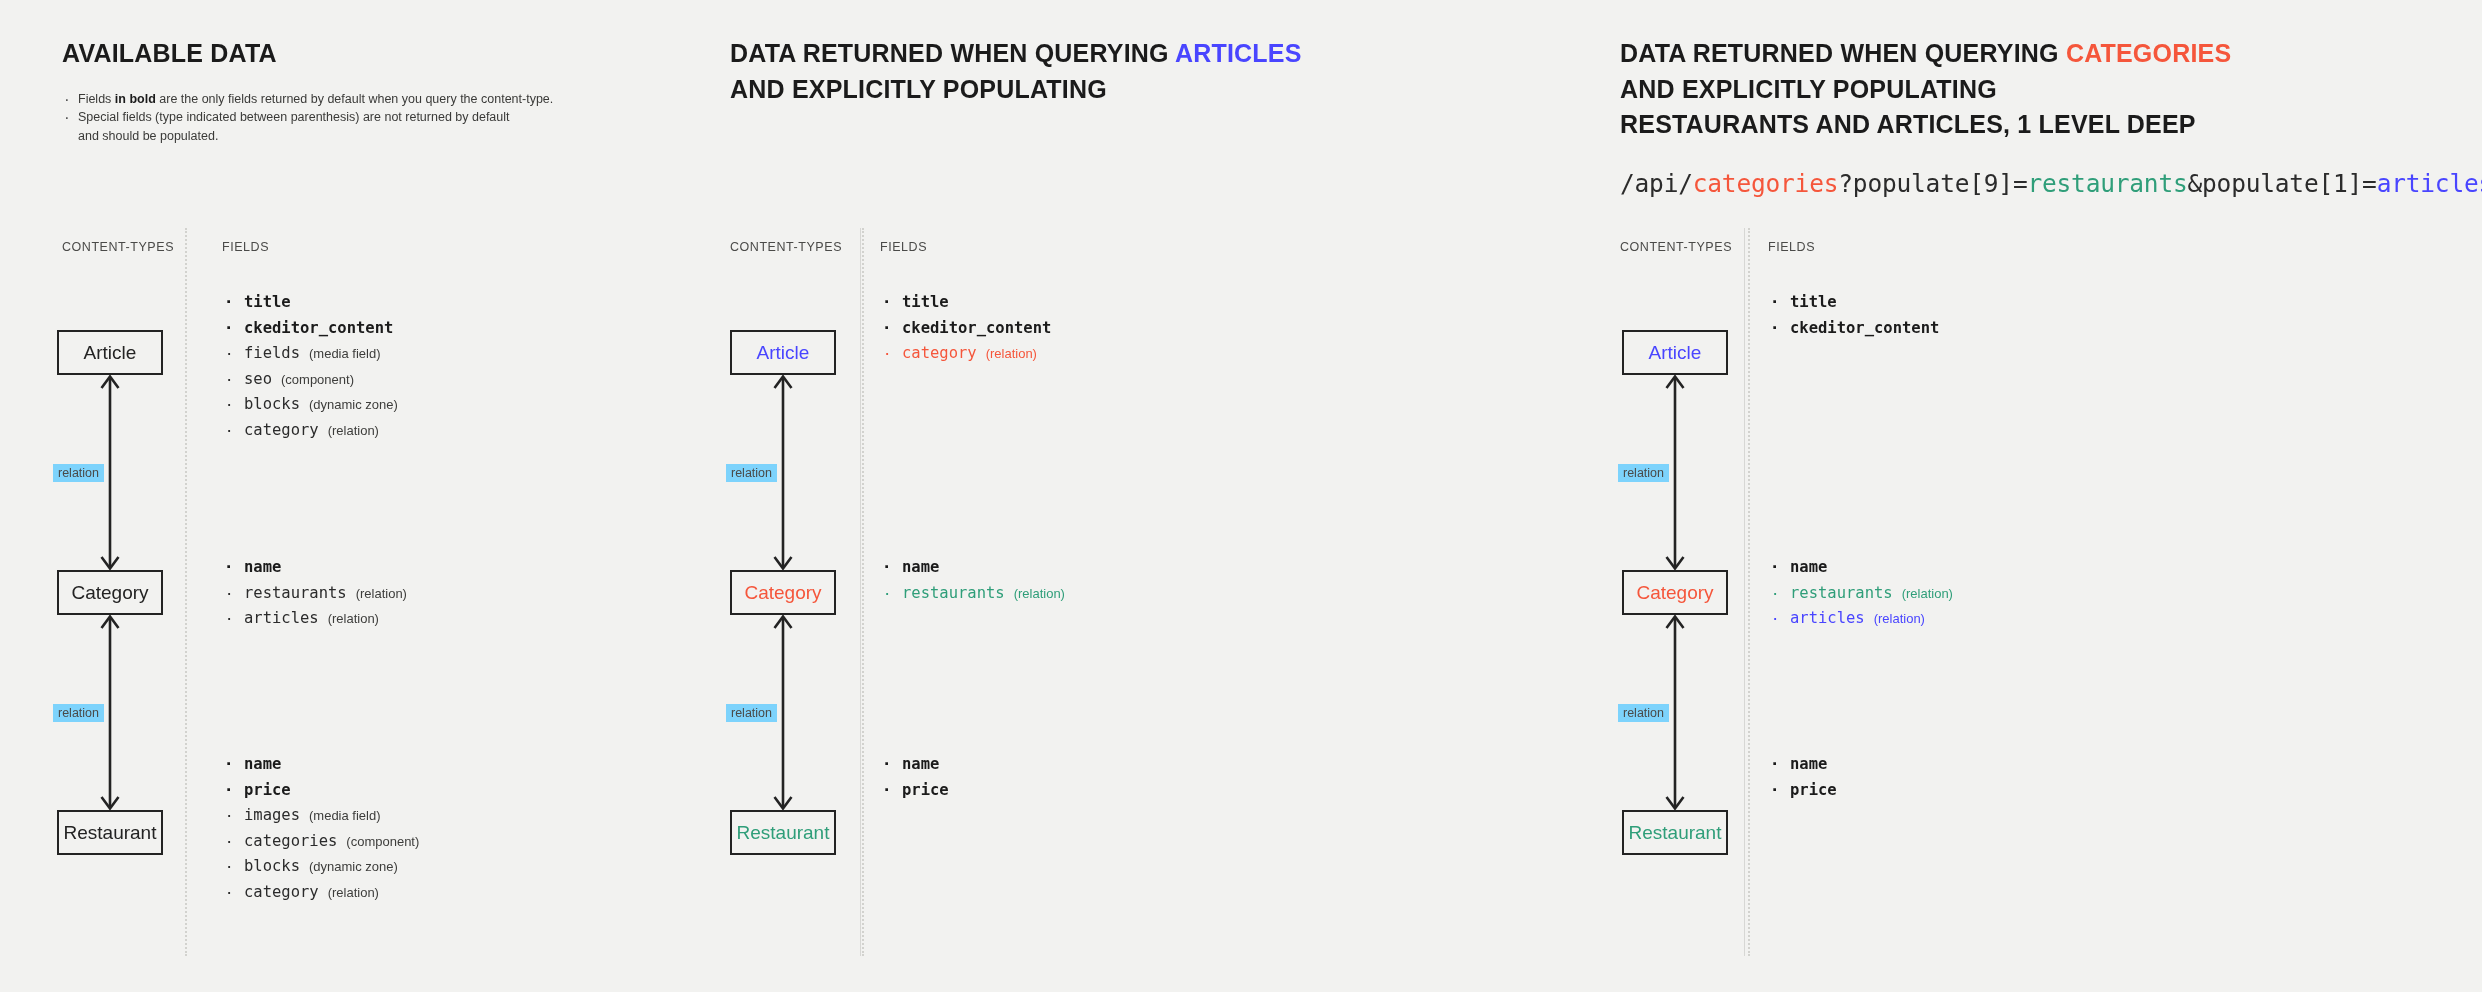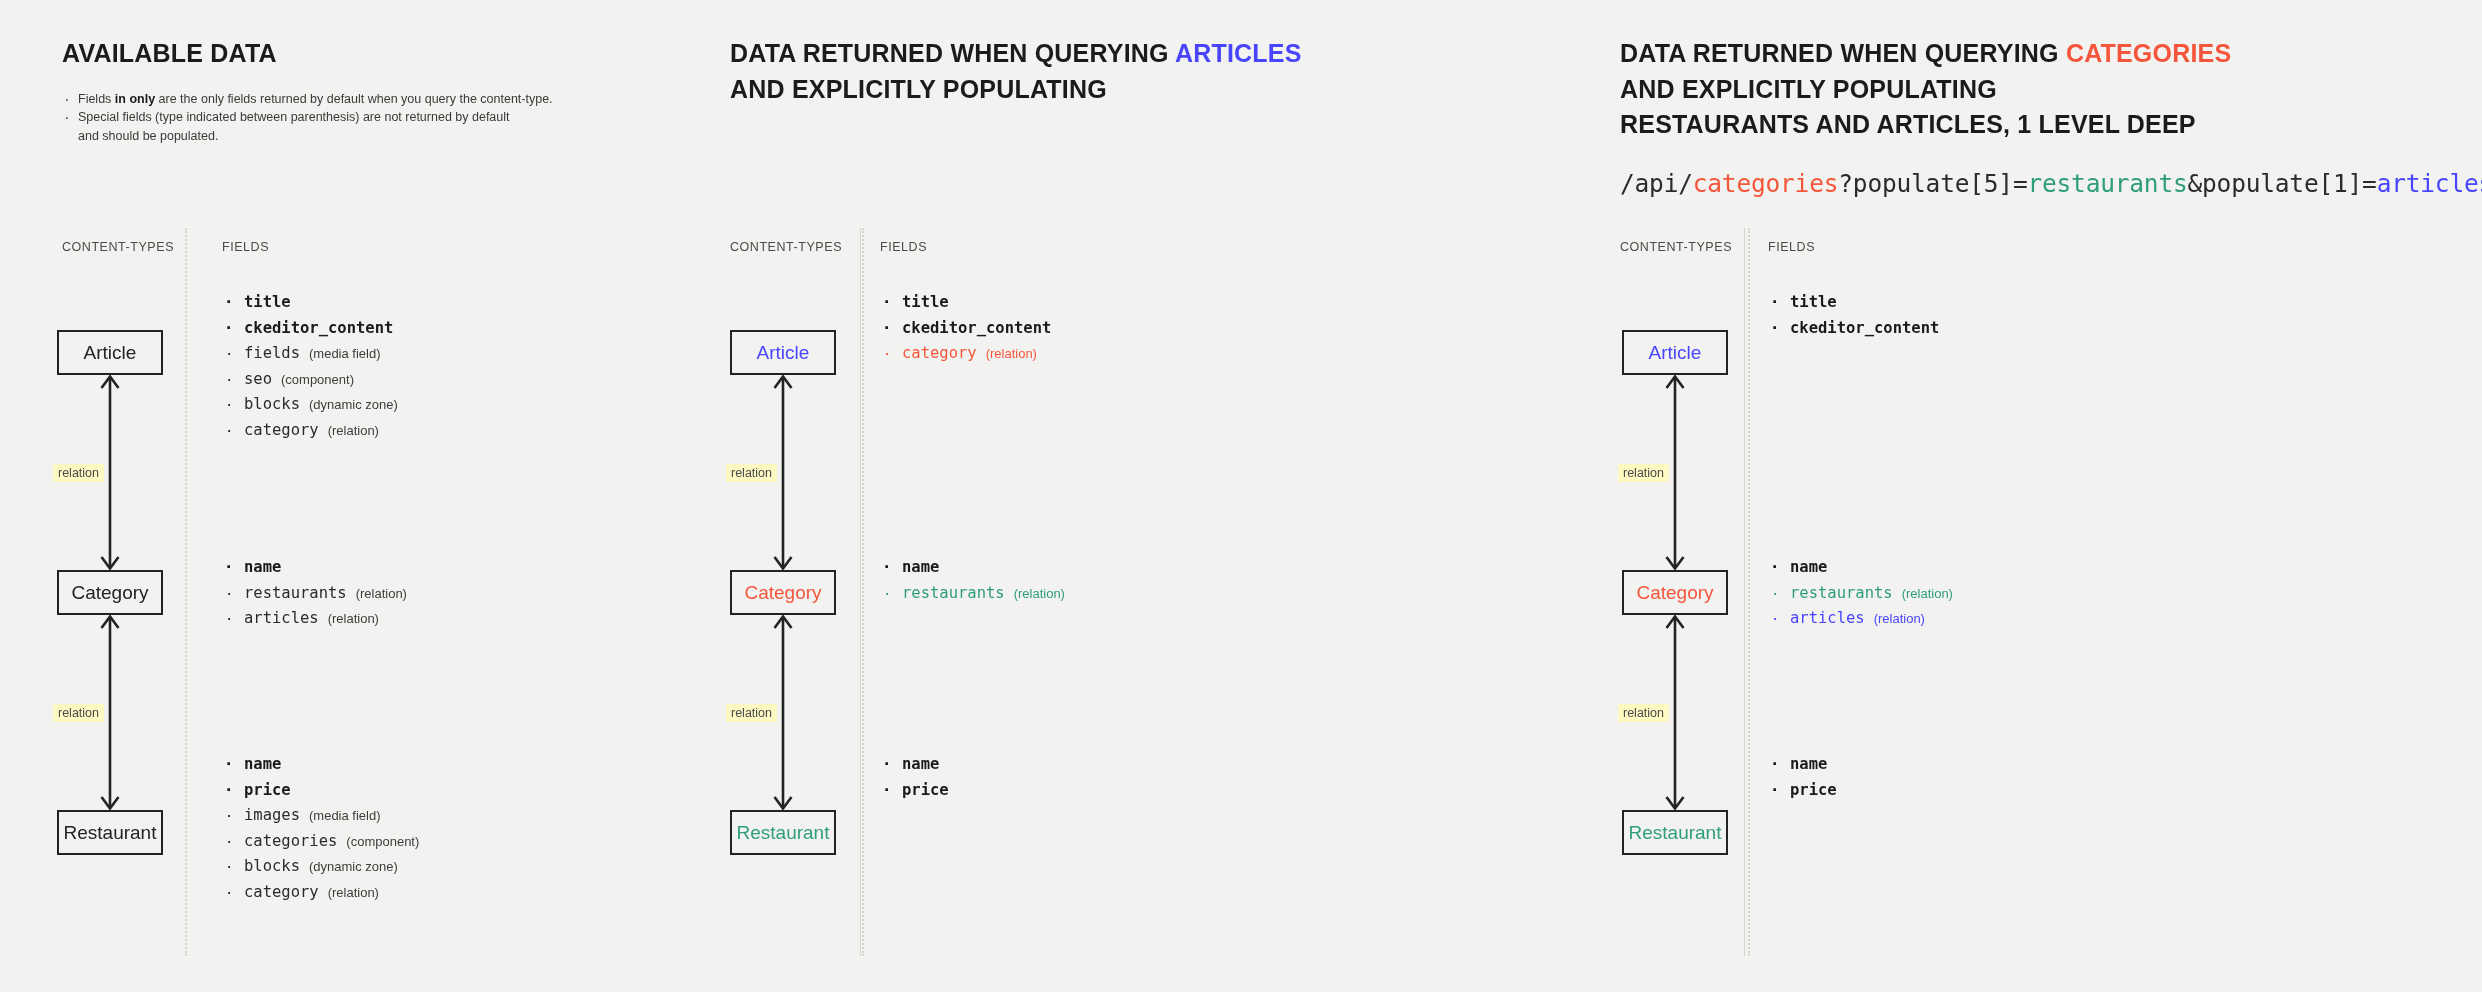--- a/index.html
+++ b/index.html
@@ -84,21 +84,21 @@
   .node.c-blue  { color: #4945ff; }
   .node.c-red   { color: #f5563b; }
   .node.c-green { color: #2f9e79; }
 
   
   .arrow { position: absolute; width: 22px; }
   .arrow svg { display: block; }
   .rel-label {
     position: absolute;
     font-size: 12.5px; color: #4a4a48;
-    background: #fef9c3; padding: 2px 5px;
+    background: #7dd3fc; padding: 2px 5px;
     white-space: nowrap;
     transform: translateX(-100%);
   }
 
   
   .fields { position: absolute; }
   .field {
     position: relative;
     padding-left: 22px;
     line-height: 25.5px;
@@ -130,21 +130,21 @@
   .field.f-blue .type  { color: #4945ff; }
 </style>
 </head>
 <body>
 
 <div class="page" id="page">
     <div class="col" id="col-1" style="left: 0px; width: 860px;">
       <div class="head" style="left: 62px; top: 36px;">
         <div class="title"><span>AVAILABLE DATA</span></div>
         <div class="notes">
-          <div class="note-line"><span>Fields </span><span><b>in only</b></span><span> are the only fields returned by default when you query the content-type.</span></div>
+          <div class="note-line"><span>Fields </span><span><b>in bold</b></span><span> are the only fields returned by default when you query the content-type.</span></div>
           <div class="note-line"><span>Special fields (type indicated between parenthesis) are not returned by default</span></div>
           <div class="note-line cont"><span>and should be populated.</span></div>
         </div>
       </div>
       <div class="sublabel" style="left: 62px; top: 240px;">CONTENT-TYPES</div>
       <div class="sublabel" style="left: 222px; top: 240px;">FIELDS</div>
       <div class="dot-div" style="left: 185px;"></div>
       <div class="node" style="left: 57px; top: 330px;">Article</div>
       <div class="node" style="left: 57px; top: 570px;">Category</div>
       <div class="node" style="left: 57px; top: 810px;">Restaurant</div>
@@ -227,21 +227,21 @@
         <div class="field bold"><span>name</span></div>
         <div class="field bold"><span>price</span></div>
       </div>
     </div>
     <div class="col" id="col-3" style="left: 1632px; width: 850px;">
       <div class="col-sep" style="left: 112px;"></div>
       <div class="head" style="left: -12px; top: 36px;">
         <div class="title"><span>DATA RETURNED WHEN QUERYING </span><span class="accent-red">CATEGORIES</span></div>
         <div class="title"><span>AND EXPLICITLY POPULATING</span></div>
         <div class="title"><span>RESTAURANTS AND ARTICLES, 1 LEVEL DEEP</span></div>
-        <div class="api"><span>/api/</span><span class="m-red">categories</span><span>?populate[5]=</span><span class="m-green">restaurants</span><span>&amp;populate[1]=</span><span class="m-blue">articles</span></div>
+        <div class="api"><span>/api/</span><span class="m-red">categories</span><span>?populate[9]=</span><span class="m-green">restaurants</span><span>&amp;populate[1]=</span><span class="m-blue">articles</span></div>
       </div>
       <div class="sublabel" style="left: -12px; top: 240px;">CONTENT-TYPES</div>
       <div class="sublabel" style="left: 136px; top: 240px;">FIELDS</div>
       <div class="dot-div" style="left: 116px;"></div>
       <div class="node c-blue" style="left: -10px; top: 330px;">Article</div>
       <div class="node c-red" style="left: -10px; top: 570px;">Category</div>
       <div class="node c-green" style="left: -10px; top: 810px;">Restaurant</div>
       <div class="arrow" style="left: 32px; top: 375px;">
         <svg width="22" height="195" viewBox="0 0 22 195">
           <line x1="11" y1="2" x2="11" y2="193" stroke="#232323" stroke-width="2.6"></line>

